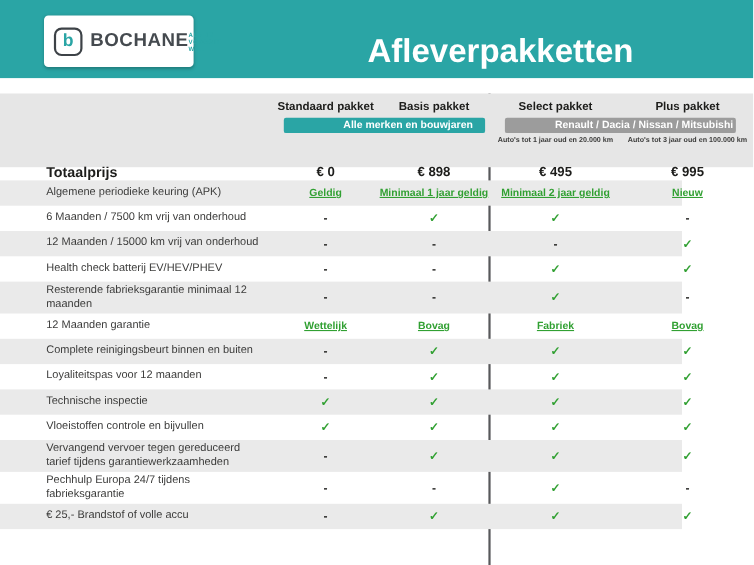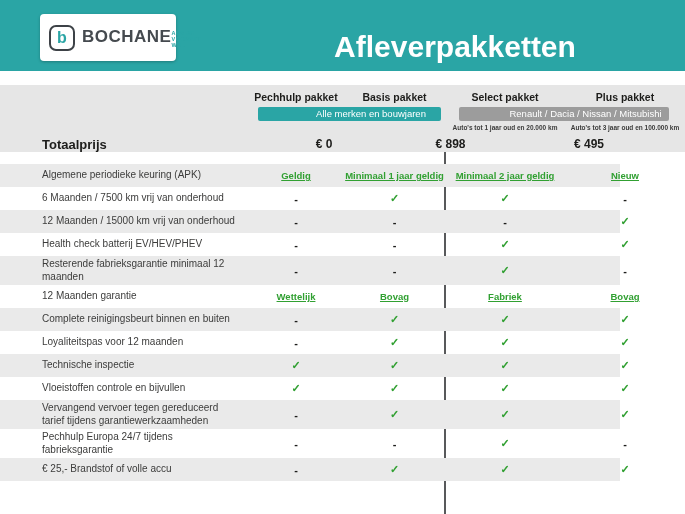--- a/index.html
+++ b/index.html
@@ -21,27 +21,27 @@
     color:#ffffff; font-size:30px; font-weight:bold; white-space:nowrap; }
 
   
   .grid { display:grid; grid-template-columns:248px 96px 101px 120px 120px; align-items:center; }
 
   
   .thead { position:absolute; top:85px; left:0; width:685px; height:67px; background:#e6e6e6; }
   .headers { height:20px; padding-top:3px; }
   .colhead { text-align:center; font-size:10.5px; font-weight:bold; color:#1d1d1b; }
   .pills-row { height:17px; }
-  .pill { height:14px; border-radius:2px; color:#ffffff; font-size:9.5px; font-weight:normal;
+  .pill { height:14px; border-radius:2px; color:#ffffff; font-size:9.5px; font-weight:bold;
     display:flex; align-items:center; justify-content:center;padding-left:43px; }
   .pill-teal { grid-column:2 / 4; background:#2aa5a5; margin:0 4px 0 10px; }
   .pill-gray { grid-column:4 / 6; background:#9c9c9c; margin:0 16px 0 14px; }
   .subs-row { height:10px; }
   .sublabel { text-align:center; font-size:6.5px; font-weight:bold; color:#3c3c3b; }
-  .price-row { height:20px; margin-top:2px;gap:28px; }
+  .price-row { height:20px; margin-top:14px; }
   .price-label { padding-left:42px; font-size:13px; font-weight:bold; color:#1d1d1b; }
   .price-val { text-align:center; font-size:12px; font-weight:bold; color:#1d1d1b; }
 
   
   .rows { position:absolute; top:164px; left:0; width:620px; }
   .row { min-height:23px; padding:2px 0; }
   .row.alt { background:#eaeaea; }
   .row-label { padding-left:42px; padding-right:6px; font-size:10px; color:#3c3c3b; line-height:1.25; }
   .cell.val { text-align:center; font-size:10px; font-weight:bold; }
   .cell.check { color:#31a032; font-size:11px; }
@@ -67,21 +67,21 @@
       </div>
     </div>
     <div class="title">Afleverpakketten</div>
   </div>
 
   <div class="divider-v"></div>
 
   <div class="thead">
     <div class="grid headers">
       <div class="cell"></div>
-      <div class="colhead">Pechhulp pakket</div>
+      <div class="colhead">Standaard pakket</div>
       <div class="colhead">Basis pakket</div>
       <div class="colhead">Select pakket</div>
       <div class="colhead">Plus pakket</div>
     </div>
     <div class="grid pills-row">
       <div></div>
       <div class="pill pill-teal">Alle merken en bouwjaren</div>
       <div class="pill pill-gray">Renault / Dacia / Nissan / Mitsubishi</div>
     </div>
     <div class="grid subs-row">

